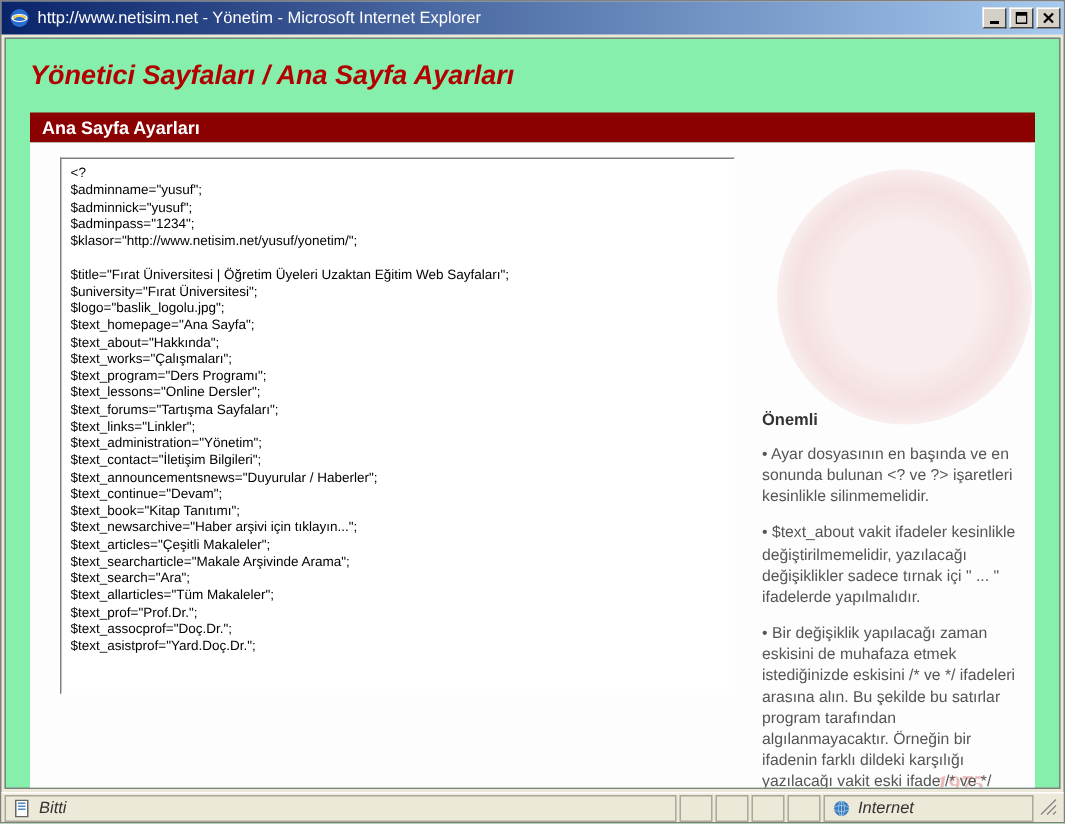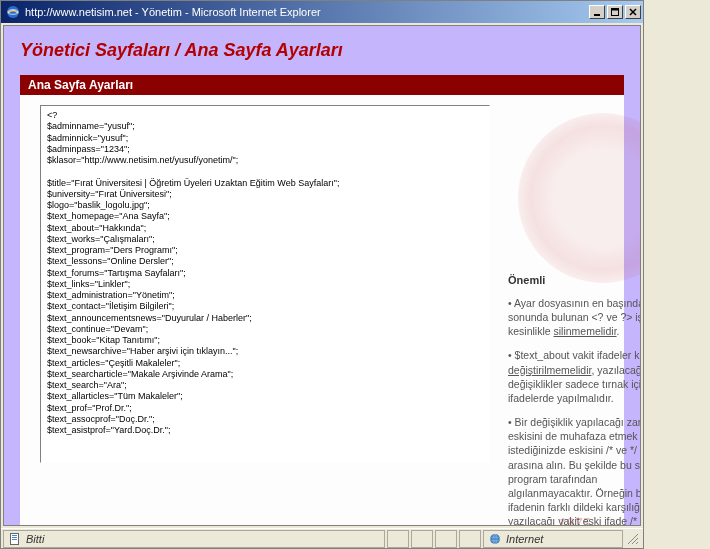--- a/index.html
+++ b/index.html
@@ -3,21 +3,21 @@
 <meta charset="utf-8">
 <style>
   * { box-sizing: border-box; }
   body {
     margin: 0;
     font-family: Tahoma, Arial, sans-serif;
     font-size: 11px;
     background: #ece9d8;
   }
   .window {
-    width: 644px;
+    width: 710px;
     height: 549px;
     background: #ece9d8;
     border: 1px solid #808080;
     display: flex;
     flex-direction: column;
     position: relative;
   }
   .titlebar {
     height: 22px;
     background: linear-gradient(to right, #0a246a, #a6caf0);
@@ -55,21 +55,21 @@
     display: inline-flex;
     align-items: center;
     justify-content: center;
     font-family: Marlett, Arial;
     font-size: 9px;
     color: black;
     cursor: pointer;
   }
   .content-area {
     flex: 1;
-    background: #c4b5fd;
+    background: #86efac;
     margin: 2px;
     border: 1px solid #808080;
     overflow: hidden;
     position: relative;
   }
   .page-inner {
     padding: 14px 16px 6px 16px;
   }
   .page-title {
     font-family: Verdana, Arial;
@@ -124,21 +124,21 @@
   }
   .right-col h3 {
     margin: 0 0 8px 0;
     font-size: 11px;
     font-weight: bold;
     color: #333;
   }
   .right-col p {
     margin: 0 0 10px 0;
   }
-  .right-col .u { text-decoration: underline; }
+  .right-col .u { }
   .watermark {
     position: absolute;
     right: -10px;
     bottom: -10px;
     width: 170px;
     height: 170px;
     border-radius: 50%;
     background: radial-gradient(circle, rgba(200,60,60,0.08) 40%, rgba(200,60,60,0.15) 60%, rgba(200,60,60,0.05) 75%);
     pointer-events: none;
     z-index: 0;

